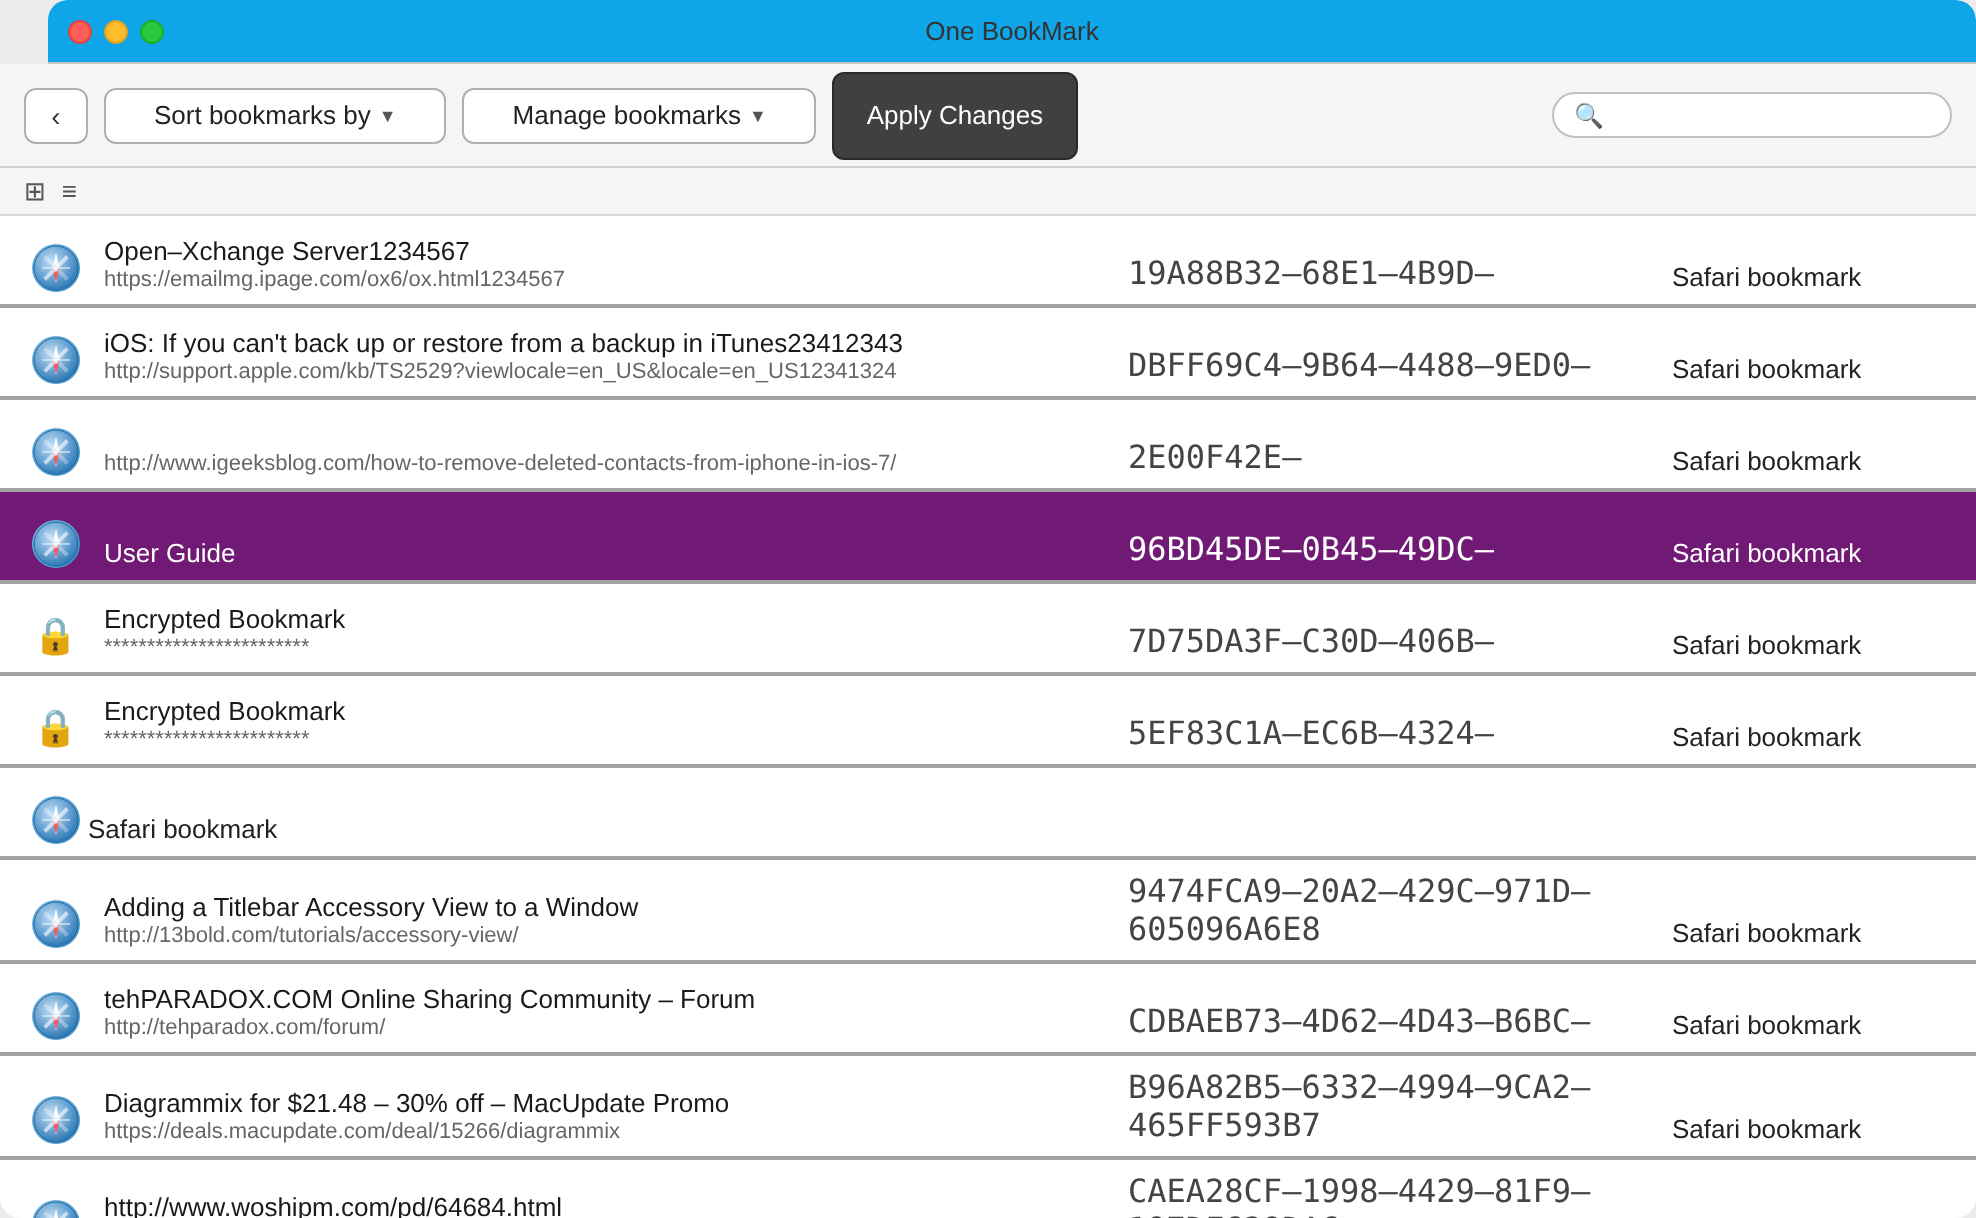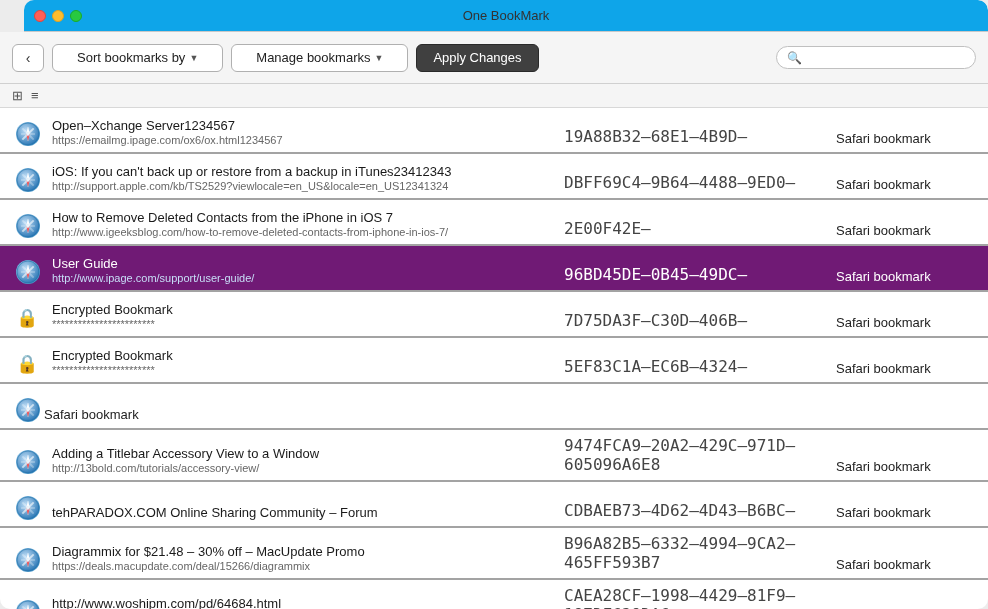--- a/index.html
+++ b/index.html
@@ -78,21 +78,21 @@
       font-size: 13px;
       color: #222;
       gap: 4px;
       white-space: nowrap;
     }
     .btn-toolbar .arrow-down {
       font-size: 9px;
       color: #555;
     }
     .btn-apply {
-      height: 28px;
+      height: 44px;
       background: #404040;
       border: 1px solid #2a2a2a;
       border-radius: 6px;
       display: flex;
       align-items: center;
       padding: 0 16px;
       cursor: pointer;
       font-size: 13px;
       color: #ffffff;
       white-space: nowrap;
@@ -341,21 +341,20 @@
         </radialGradient>
       </defs>
       <line x1="12" y1="5" x2="12" y2="19" stroke="white" stroke-width="1" opacity="0.5"></line>
       <line x1="5" y1="12" x2="19" y2="12" stroke="white" stroke-width="1" opacity="0.5"></line>
       <polygon points="12,5 14,12 12,10 10,12" fill="white" opacity="0.9"></polygon>
       <polygon points="12,19 14,12 12,14 10,12" fill="#ff4444" opacity="0.8"></polygon>
     </svg>
         </div>
       </div>
       <div class="info">
-        <div class="title">How to Remove Deleted Contacts from the iPhone in iOS 7</div>
         <div class="url">http://www.igeeksblog.com/how-to-remove-deleted-contacts-from-iphone-in-ios-7/</div>
       </div>
       <div class="uuid">2E00F42E–</div>
       <div class="source">Safari bookmark</div>
     </div>
     <div class="bookmark-row selected">
       <div class="icon-wrap">
         <div class="safari-icon">
           <svg width="24" height="24" viewBox="0 0 24 24">
       <circle cx="12" cy="12" r="11" fill="url(#g)" stroke="#1a6aa0" stroke-width="0.5"></circle>
@@ -367,21 +366,20 @@
       </defs>
       <line x1="12" y1="5" x2="12" y2="19" stroke="white" stroke-width="1" opacity="0.5"></line>
       <line x1="5" y1="12" x2="19" y2="12" stroke="white" stroke-width="1" opacity="0.5"></line>
       <polygon points="12,5 14,12 12,10 10,12" fill="white" opacity="0.9"></polygon>
       <polygon points="12,19 14,12 12,14 10,12" fill="#ff4444" opacity="0.8"></polygon>
     </svg>
         </div>
       </div>
       <div class="info">
         <div class="title">User Guide</div>
-        <div class="url">http://www.ipage.com/support/user-guide/</div>
       </div>
       <div class="uuid">96BD45DE–0B45–49DC–</div>
       <div class="source">Safari bookmark</div>
     </div>
     <div class="bookmark-row">
       <div class="icon-wrap">
         <div class="lock-icon">🔒</div>
       </div>
       <div class="info">
         <div class="title">Encrypted Bookmark</div>
@@ -459,20 +457,21 @@
       </defs>
       <line x1="12" y1="5" x2="12" y2="19" stroke="white" stroke-width="1" opacity="0.5"></line>
       <line x1="5" y1="12" x2="19" y2="12" stroke="white" stroke-width="1" opacity="0.5"></line>
       <polygon points="12,5 14,12 12,10 10,12" fill="white" opacity="0.9"></polygon>
       <polygon points="12,19 14,12 12,14 10,12" fill="#ff4444" opacity="0.8"></polygon>
     </svg>
         </div>
       </div>
       <div class="info">
         <div class="title">tehPARADOX.COM Online Sharing Community – Forum</div>
+        <div class="url">http://tehparadox.com/forum/</div>
       </div>
       <div class="uuid">CDBAEB73–4D62–4D43–B6BC–</div>
       <div class="source">Safari bookmark</div>
     </div>
     <div class="bookmark-row">
       <div class="icon-wrap">
         <div class="safari-icon">
           <svg width="24" height="24" viewBox="0 0 24 24">
       <circle cx="12" cy="12" r="11" fill="url(#g)" stroke="#1a6aa0" stroke-width="0.5"></circle>
       <defs>

